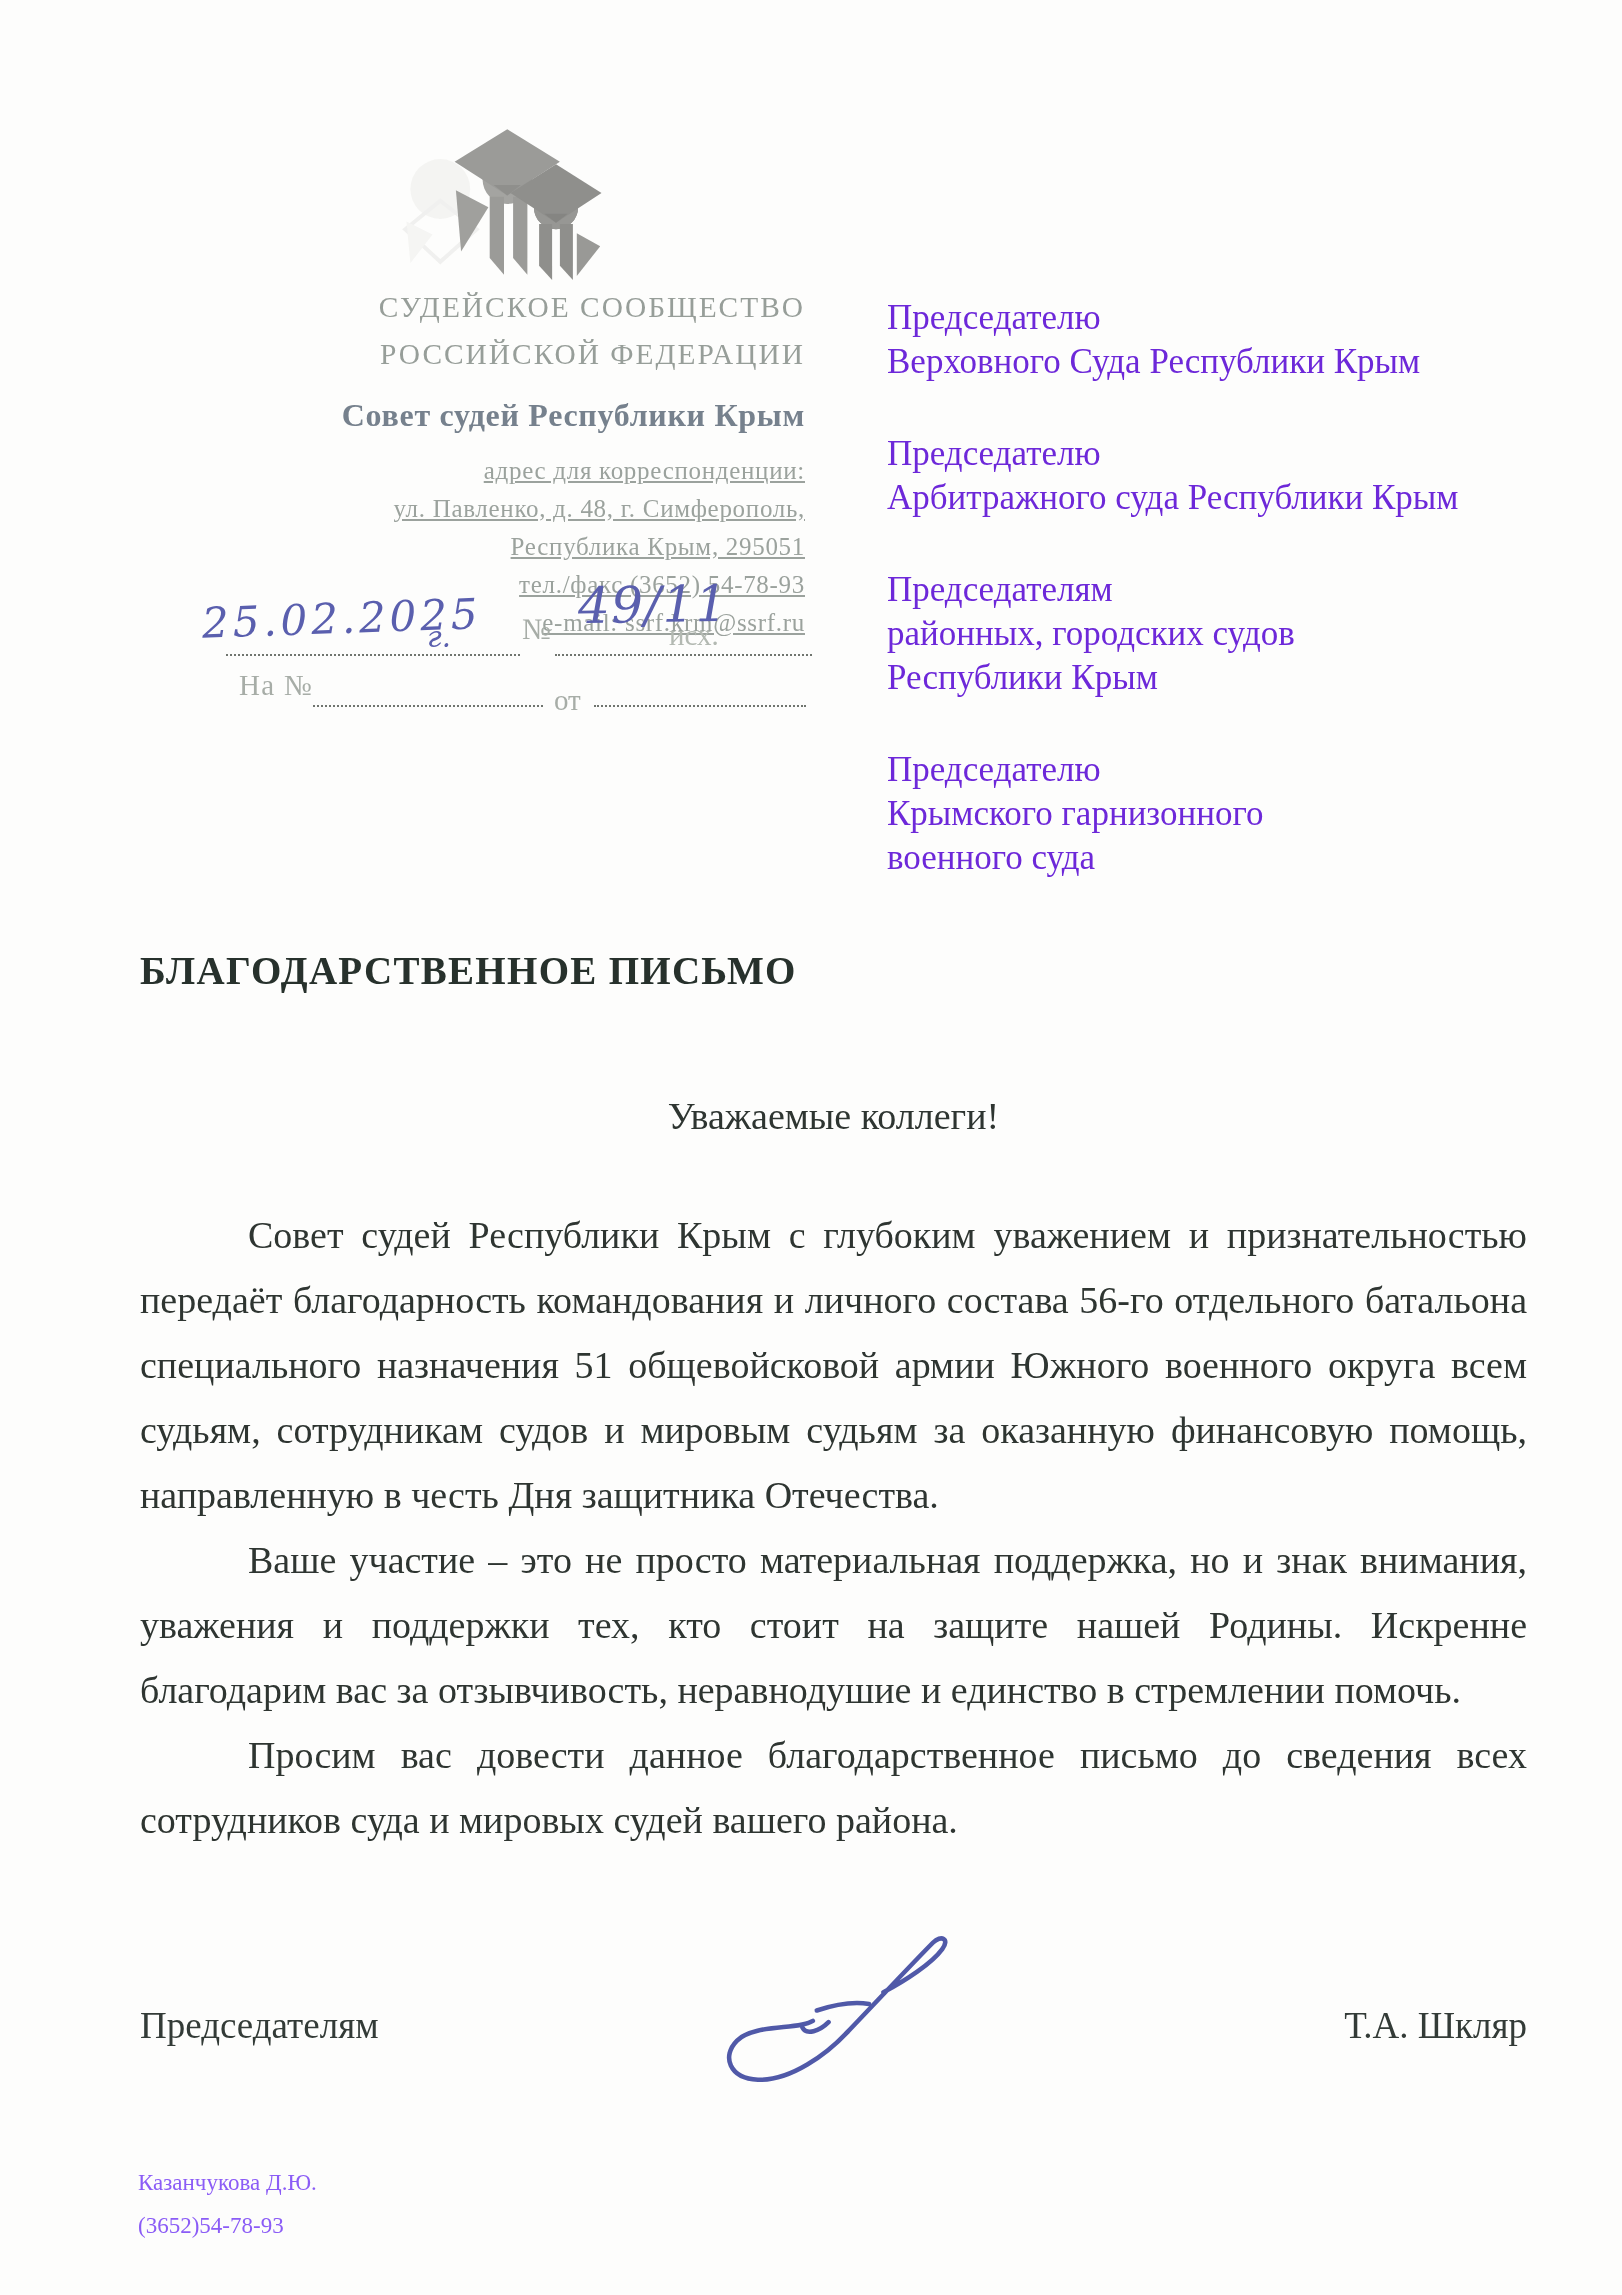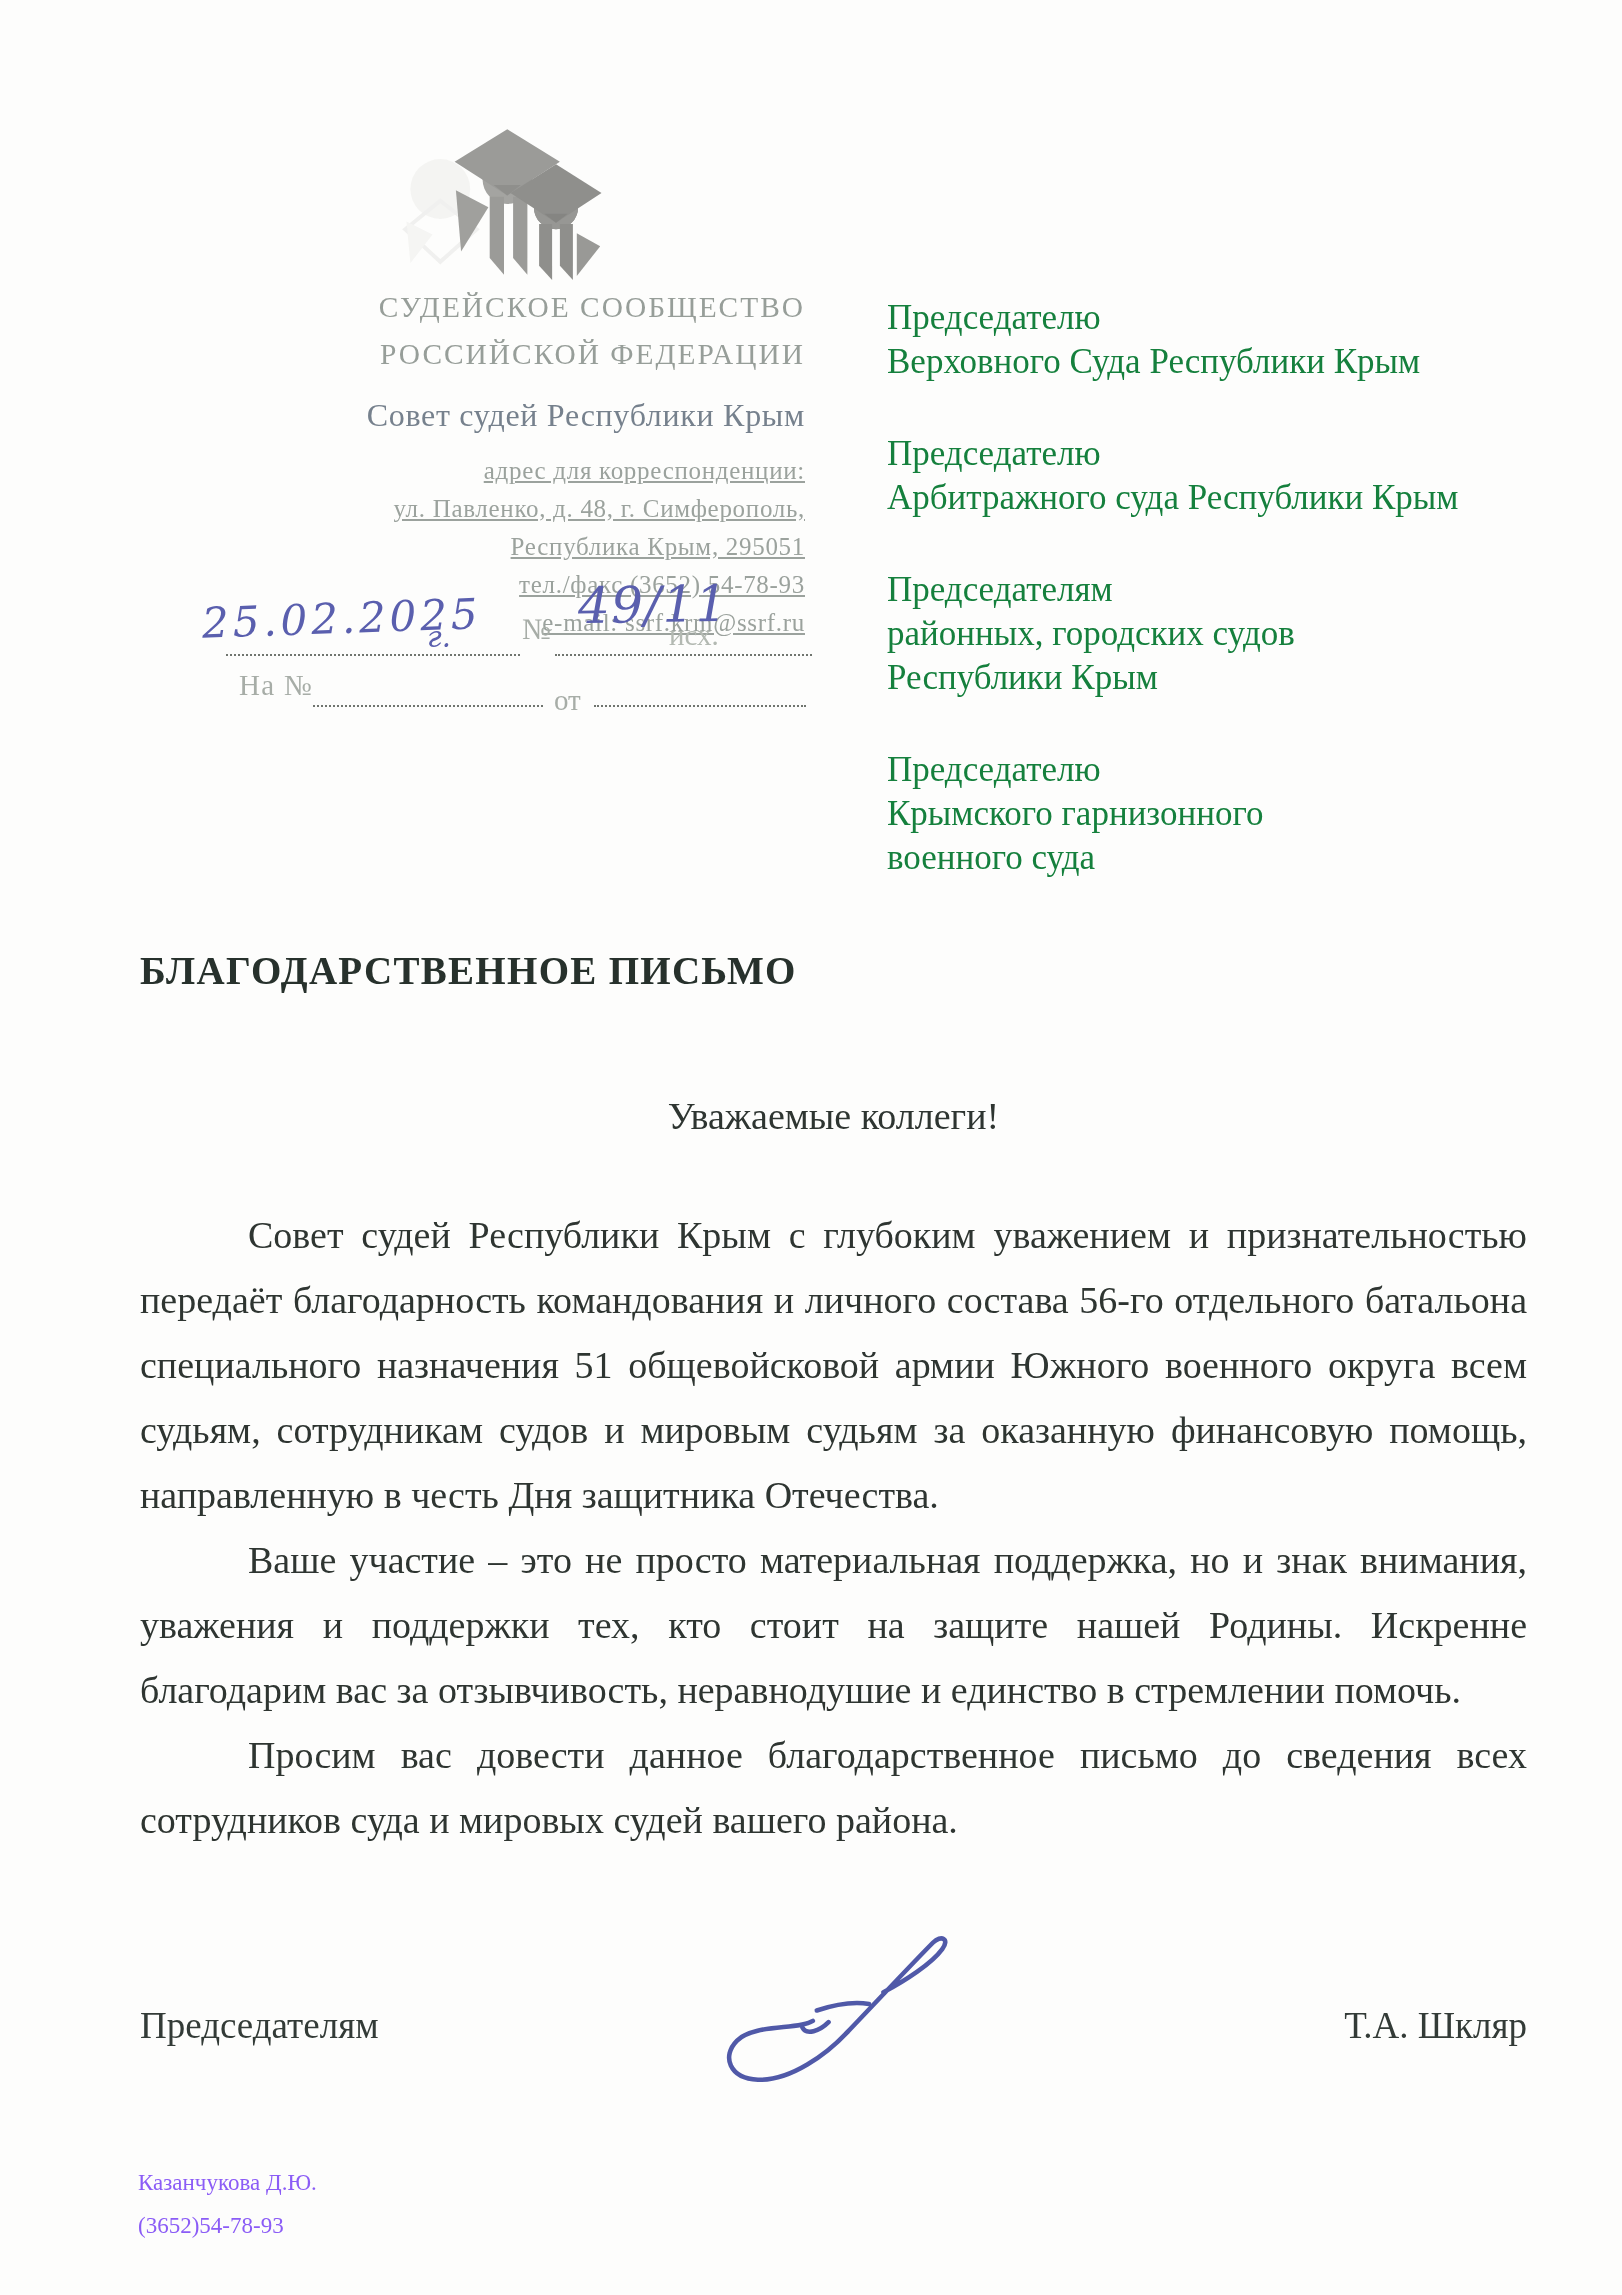--- a/index.html
+++ b/index.html
@@ -28,21 +28,21 @@
     font-size: 29.4px;
     line-height: 47px;
     letter-spacing: 2px;
     color: #979e99;
     font-weight: 400;
   }
   .council-name {
     margin-top: 17px;
     font-size: 32px;
     line-height: 41px;
-    font-weight: normal;
+    font-weight: bold;
     color: #76818d;
     letter-spacing: 0.7px;
   }
   .address-block { margin-top: 15.7px; }
   .addr-line {
     font-size: 25px;
     line-height: 38px;
     color: #9ba29d;
     letter-spacing: 0.7px;
     text-decoration: underline;
@@ -113,21 +113,21 @@
   }
   .dot-4 { left: 594px; top: 705px; width: 212px; }
 
   
   .addressees {
     position: absolute;
     left: 887px; top: 296px;
     width: 661px;
     font-size: 35px;
     line-height: 44px;
-    color: #15803d;
+    color: #6d28d9;
   }
   .addressees p { margin: 0 0 48px 0; }
   .addressees p:last-child { margin-bottom: 0; }
 
   
   .doc-title {
     position: absolute;
     left: 140px; top: 948px;
     font-size: 39px;
     font-weight: bold;

